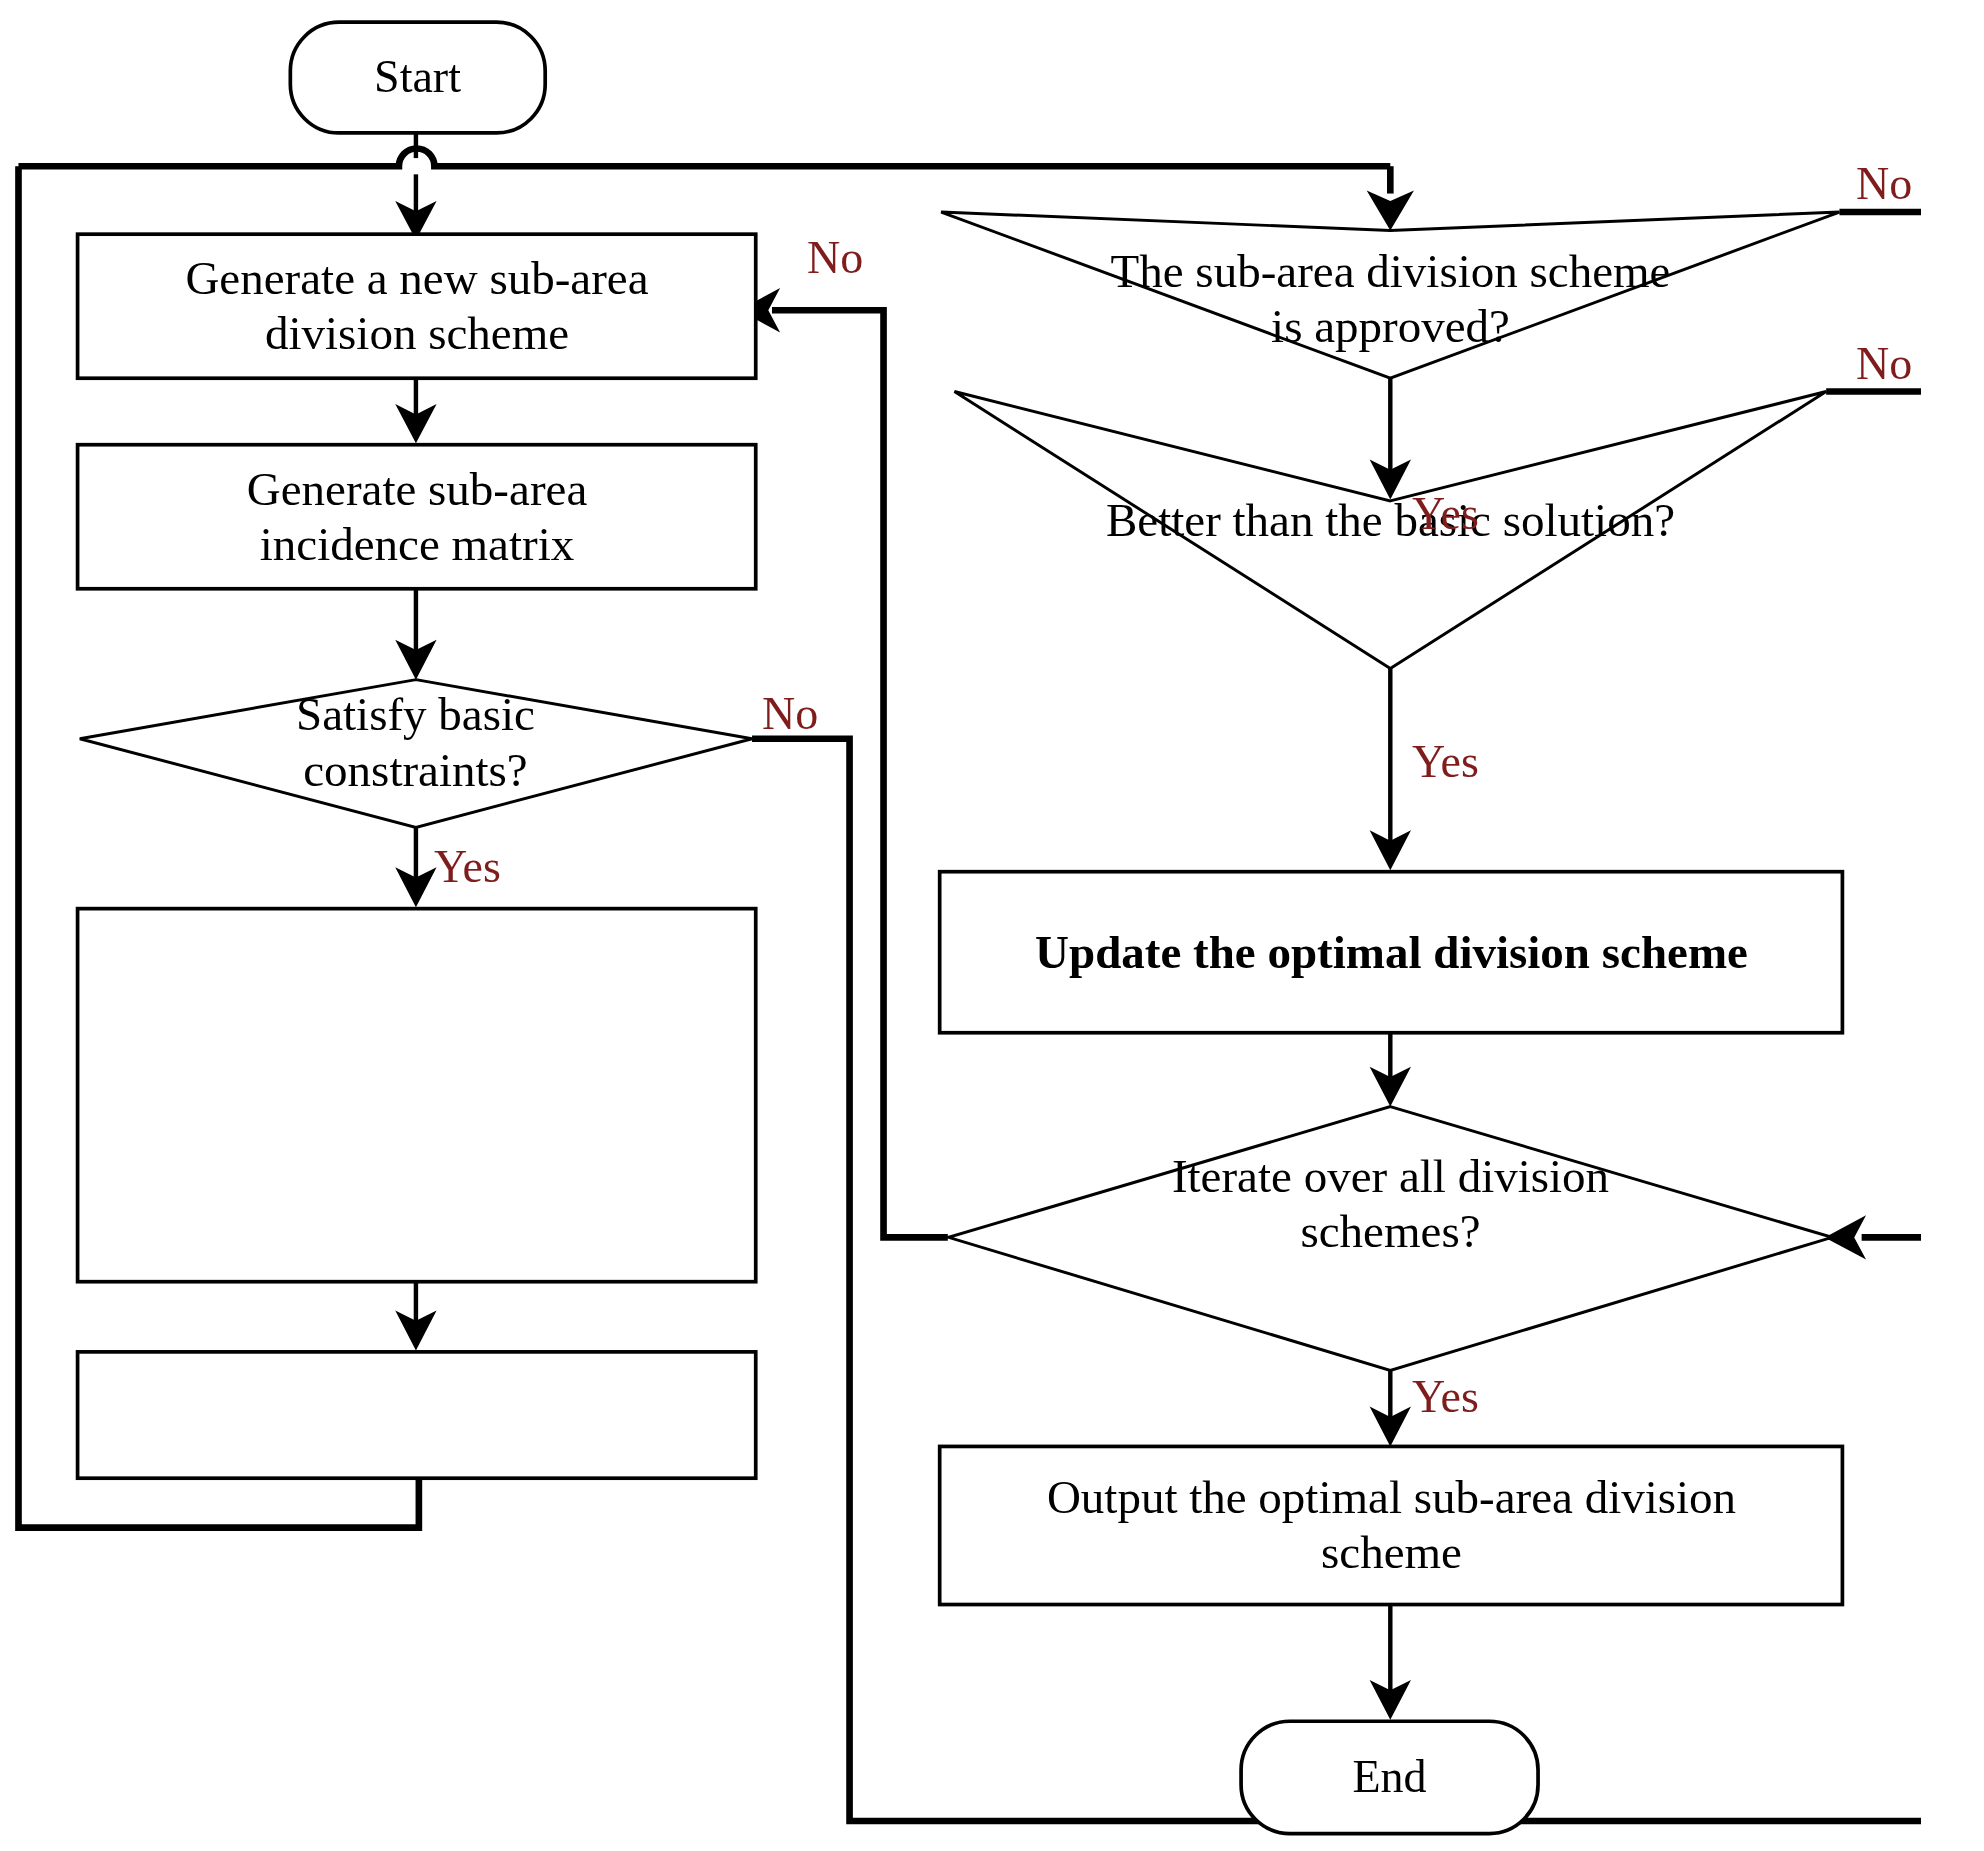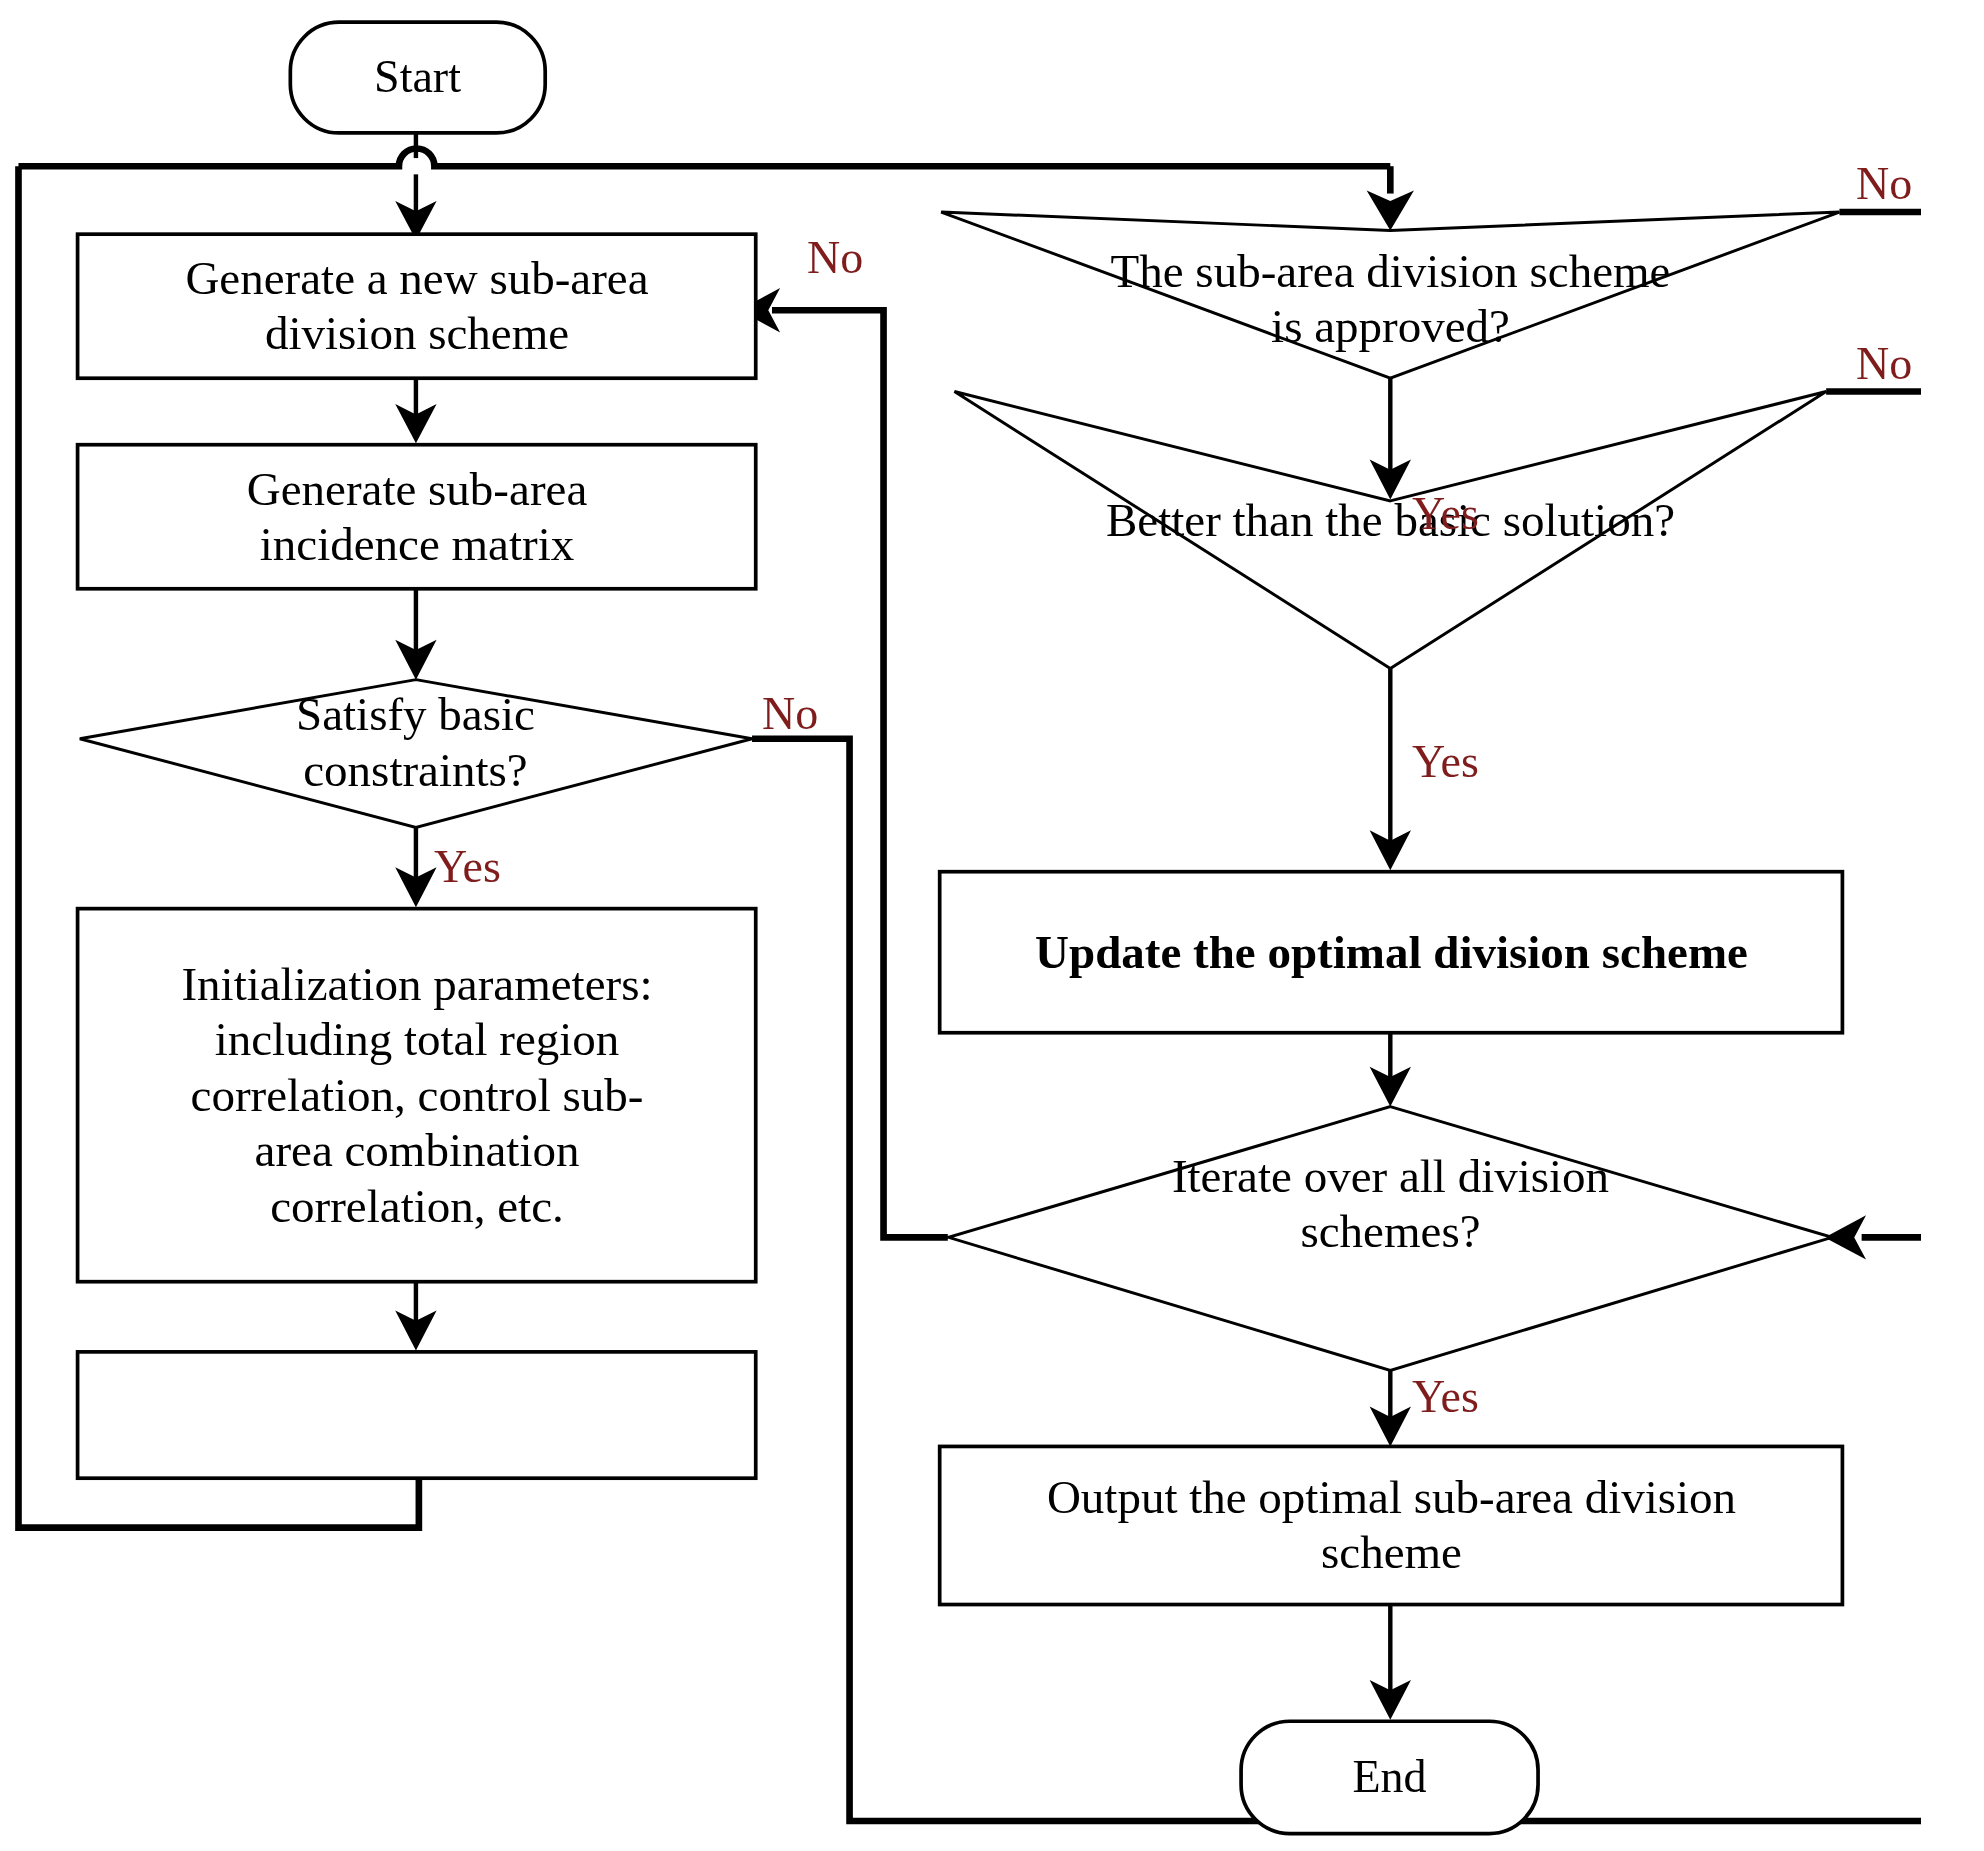--- a/index.html
+++ b/index.html
@@ -161,25 +161,20 @@
 
   <div class="node-text t-process" style="left:78px; top:234px; width:678px; height:144px;">Generate a new sub-area
 division scheme</div>
 
   <div class="node-text t-process" style="left:78px; top:445px; width:678px; height:144px;">Generate sub-area
 incidence matrix</div>
 
   <div class="node-text t-decision" style="left:157px; top:687px; width:517px; height:111px;">Satisfy basic
 constraints?</div>
 
-  <div class="node-text t-process" style="left:78px; top:909px; width:678px; height:373px;">Initialization parameters:
-including total region
-correlation, control sub-
-area combination
-correlation, etc.</div>
 
 
   <div class="node-text t-decision" style="left:1021px; top:240px; width:739px; height:118px;">The sub-area division scheme
 is approved?</div>
 
   <div class="node-text t-decision" style="left:1021px; top:488px; width:739px; height:66px;">Better than the basic solution?</div>
 
   <div class="node-text t-process" style="left:940px; top:872px; width:903px; height:161px;font-weight:bold;">Update the optimal division scheme</div>
 
   <div class="node-text t-decision" style="left:1058px; top:1141px; width:665px; height:126px;">Iterate over all division

